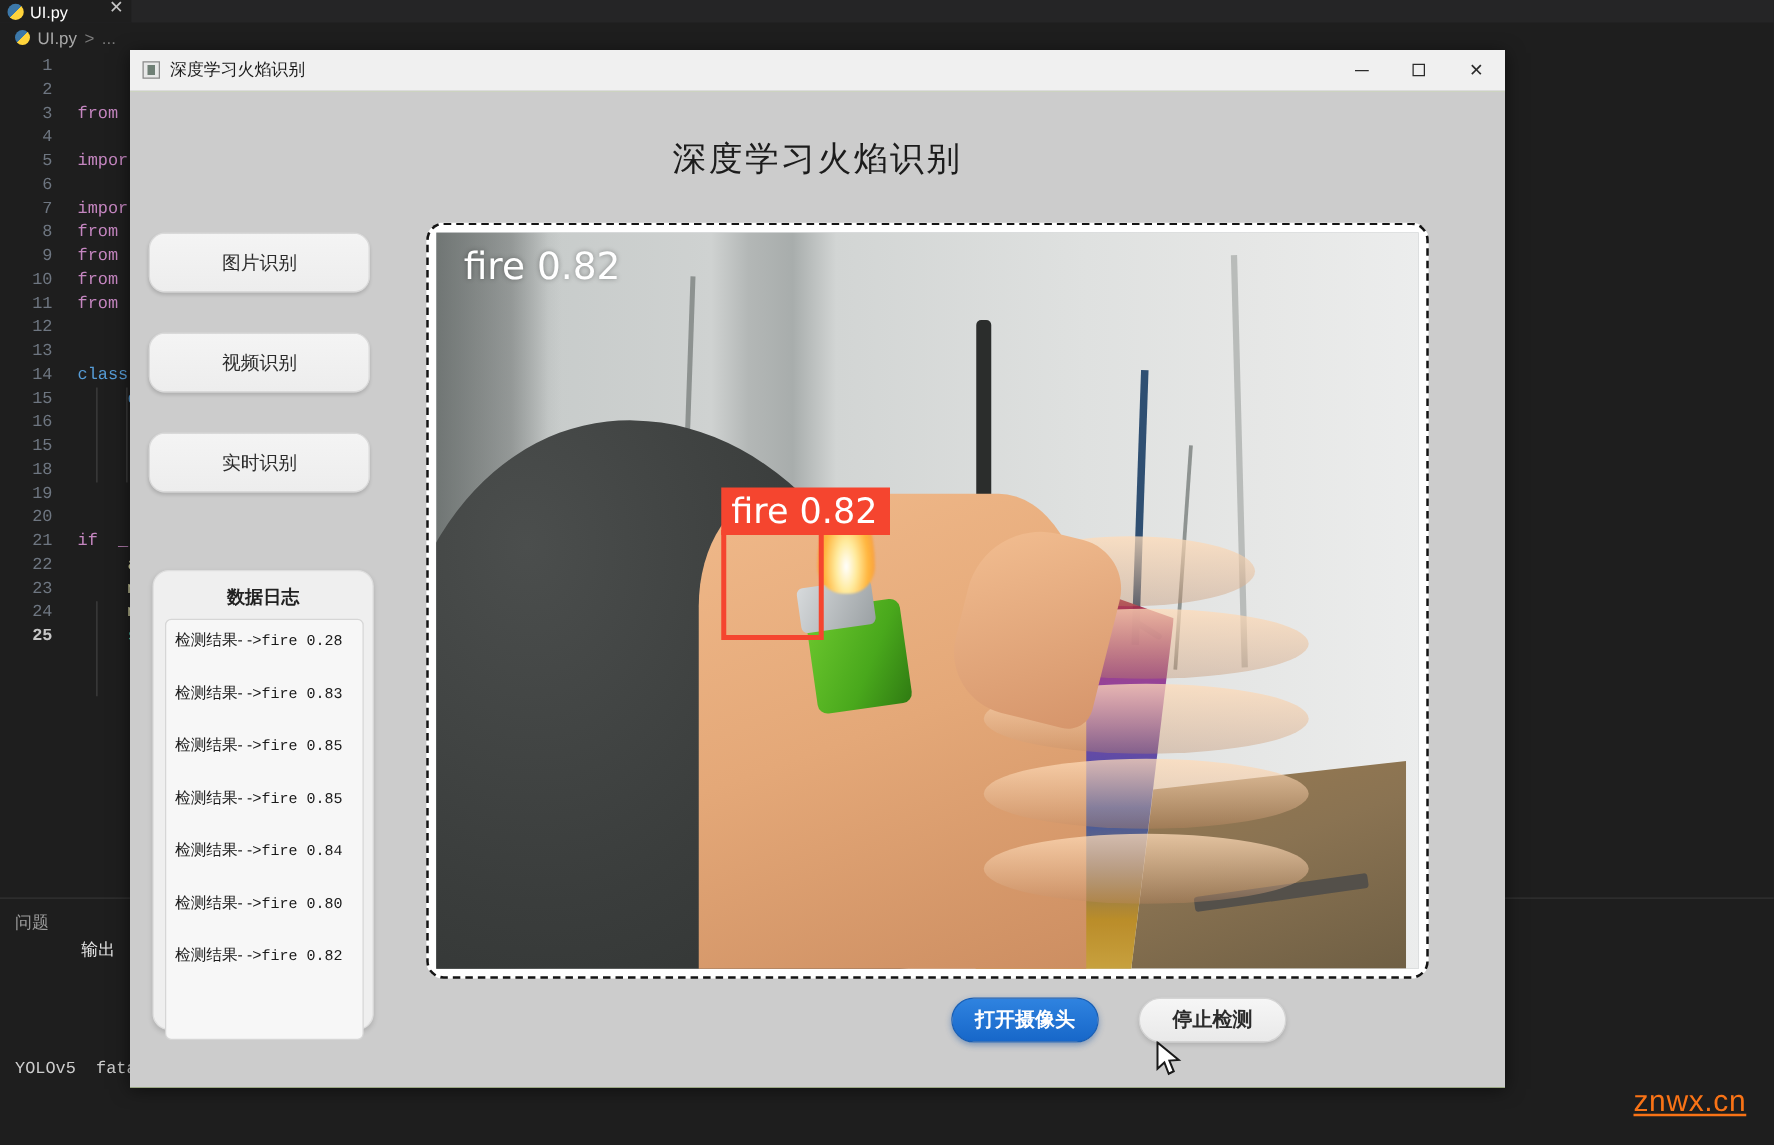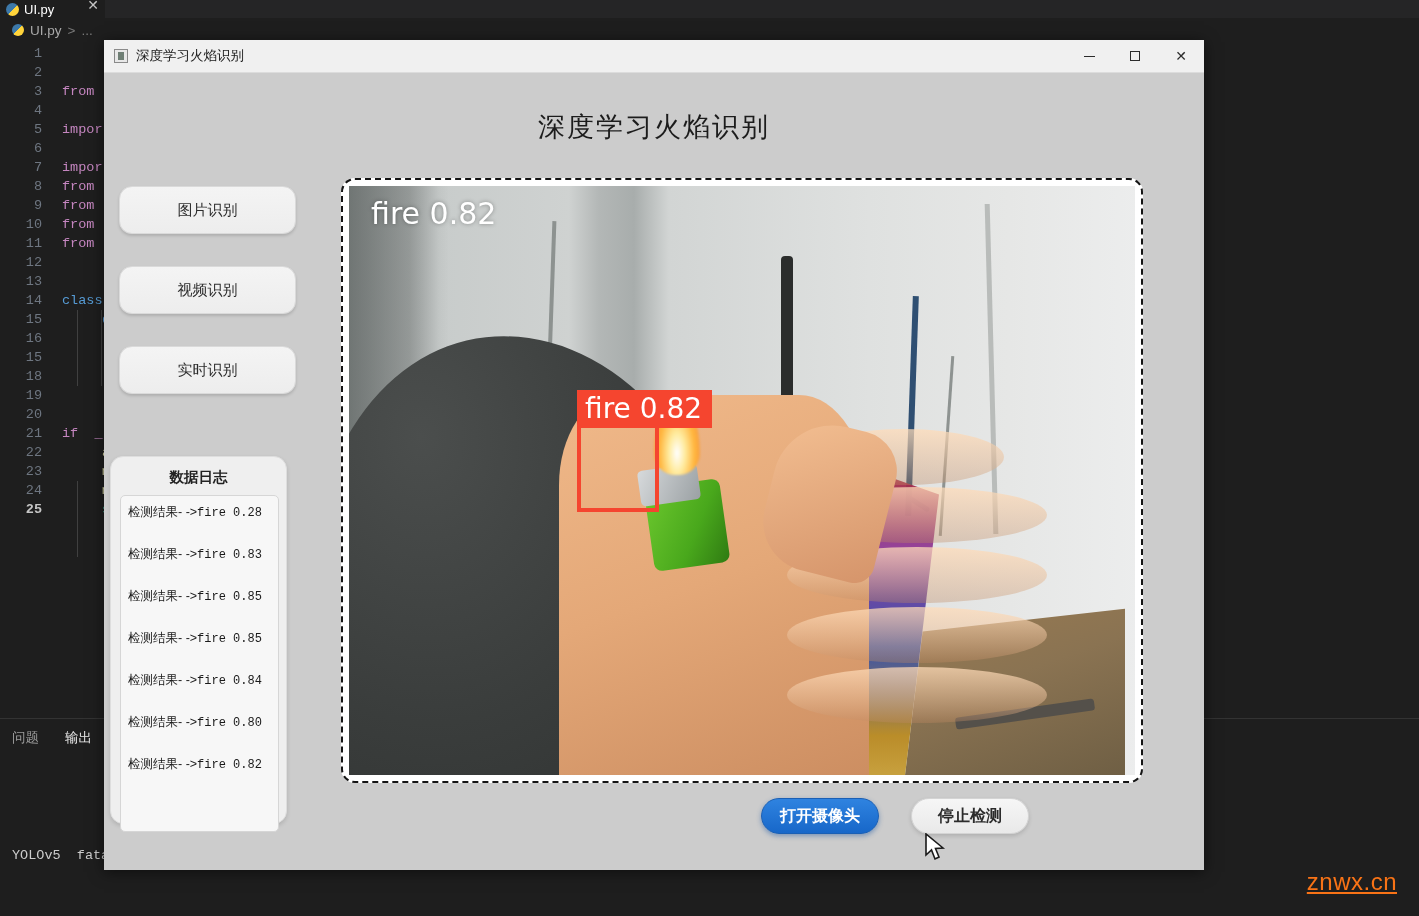--- a/index.html
+++ b/index.html
@@ -67,21 +67,21 @@
   .vs-panel {
     position: absolute; left: 0; top: 718px; width: 1419px; height: 198px;
     background: #1e1e1e;
     border-top: 1px solid #333;
   }
   .panel-tabs {
     position: absolute; top: 10px; left: 12px;
     display: flex; gap: 26px;
     color: #9d9d9d; font-size: 13.5px;
   }
-  .panel-tabs .pt.active { color: #e7e7e7; }
+  .panel-tabs .pt.active { color: #e7e7e7; margin-top: 22px; }
   .panel-out {
     position: absolute; top: 52px; left: 12px; right: 0;
     font-family: "Liberation Mono", monospace;
     font-size: 13.5px; color: #cccccc;
     line-height: 34px;
     white-space: pre;
   }
   .watermark {
     position: absolute; right: 22px; bottom: 20px;
     color: #f97316; font-size: 24px; letter-spacing: .5px; text-decoration: underline;
@@ -135,21 +135,21 @@
     border: 1px solid #dadada;
     box-shadow: 0 2px 3px rgba(0,0,0,.14);
     display: flex; align-items: center; justify-content: center;
     font-size: 15px; color: #2c2c2c;
   }
   #btn-image { top: 113px; justify-content: center; }
   #btn-video { top: 193px; }
   #btn-live  { top: 273px; }
 
   .log-panel {
-    position: absolute; left: 6px; top: 383px;
+    position: absolute; left: 18px; top: 383px;
     width: 177px; height: 368px;
     background: #efefef;
     border-radius: 13px;
     border: 1px solid #dedede;
     box-shadow: 0 2px 4px rgba(0,0,0,.13);
   }
   .log-title {
     text-align: center; padding-top: 11px;
     font-size: 14.5px; font-weight: bold; color: #222;
   }

